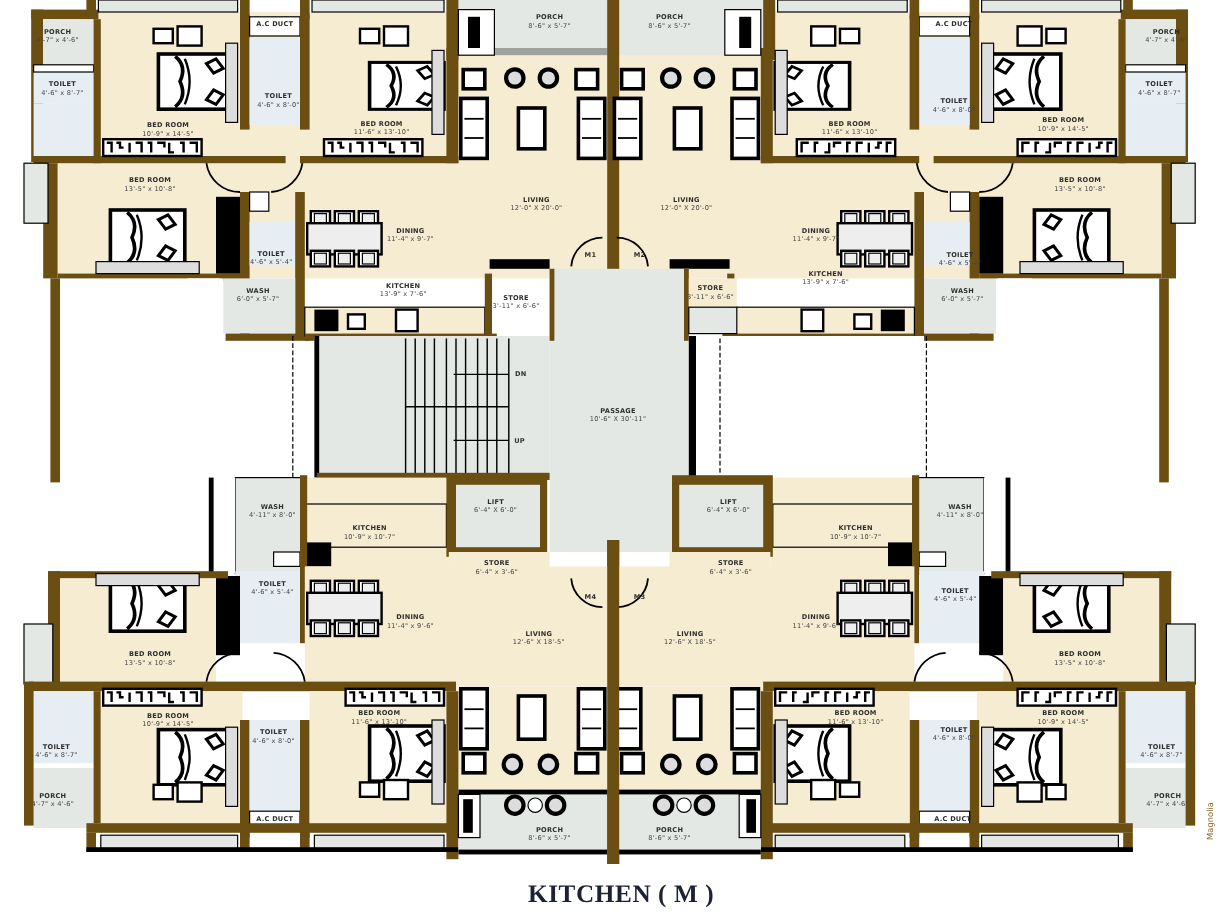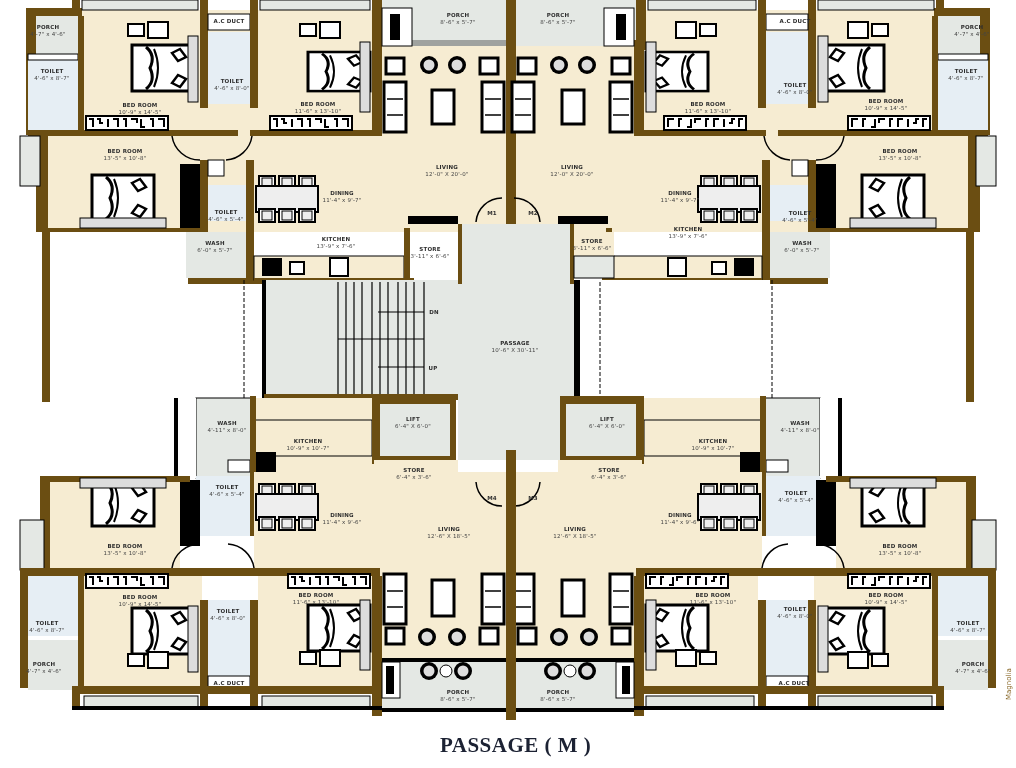--- a/index.html
+++ b/index.html
@@ -741,14 +741,14 @@
     <span class="d">4'-7" x 4'-6"</span>
   </div>
 <div class="lbl" style="left:558px;top:689px;">
     <span class="n">PORCH</span>
     <span class="d">8'-6" x 5'-7"</span>
   </div>
 <div class="lbl" style="left:533px;top:495px;">
     <span class="n">M3</span>
   </div>
 
-<div class="title">PASSAGE ( M )</div>
+<div class="title">KITCHEN ( M )</div>
 <div class="side">Magnolia</div>
 
 </body></html>

